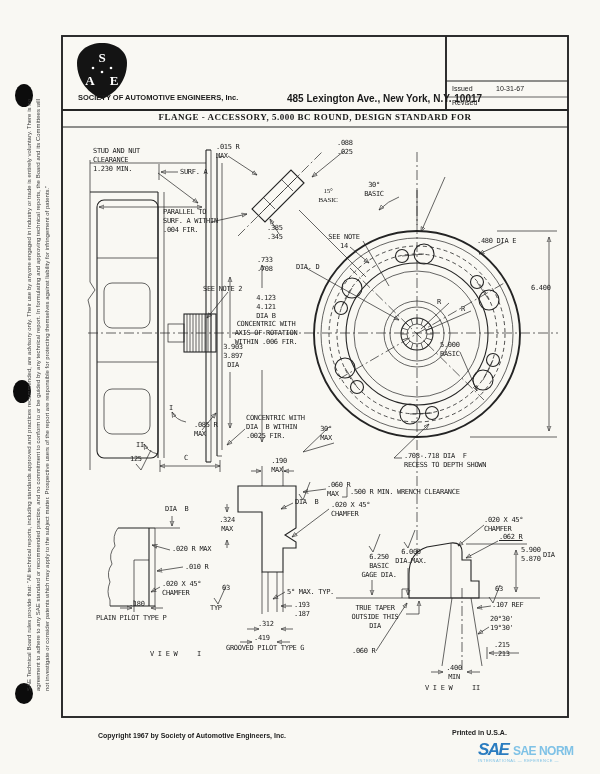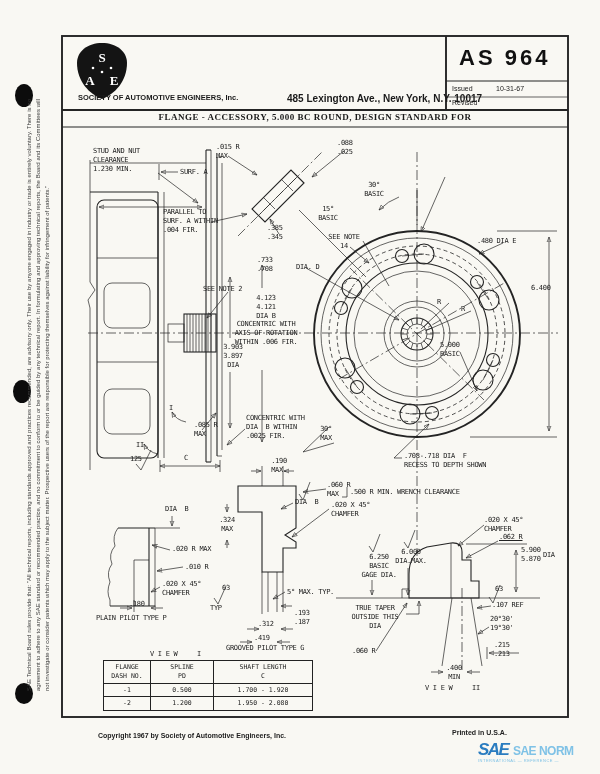--- a/index.html
+++ b/index.html
@@ -263,42 +263,41 @@
     <svg width="52" height="58">
       <path d="M26,1 C40,1 51,9 51,21 C51,39 39,52 26,57 C13,52 1,39 1,21 C1,9 12,1 26,1 Z" fill="#141414" stroke="none"></path>
       <text x="26" y="20" fill="#fff" font-size="13" font-weight="bold" text-anchor="middle" font-family="Liberation Serif, serif">S</text>
       <text x="14" y="43" fill="#fff" font-size="13" font-weight="bold" text-anchor="middle" font-family="Liberation Serif, serif">A</text>
       <text x="38" y="43" fill="#fff" font-size="13" font-weight="bold" text-anchor="middle" font-family="Liberation Serif, serif">E</text>
       <circle cx="26" cy="30" r="1.3" fill="#fff" stroke="none"></circle>
       <circle cx="17" cy="26" r="1.3" fill="#fff" stroke="none"></circle>
       <circle cx="35" cy="26" r="1.3" fill="#fff" stroke="none"></circle>
     </svg>
   </div>
-  <div class="hd-doc">AS 964</div>
   <div class="hd-soc">SOCIETY OF AUTOMOTIVE ENGINEERS, Inc.</div>
   <div class="hd-addr">485 Lexington Ave., New York, N.Y. 10017</div>
   <div class="hd-small" style="left:452px;top:85px;">Issued</div>
   <div class="hd-small" style="left:496px;top:85px;">10-31-67</div>
   <div class="hd-small" style="left:452px;top:99px;">Revised</div>
   <div class="hd-sub">FLANGE - ACCESSORY, 5.000 BC ROUND, DESIGN STANDARD FOR</div>
 
   <div class="ann" style="left:93px;top:147px;">STUD AND NUT
 CLEARANCE
 1.230 MIN.</div>
   <div class="ann" style="left:216px;top:143px;">.015 R
 MAX</div>
   <div class="ann" style="left:337px;top:139px;">.088
 .025</div>
   <div class="ann" style="left:180px;top:168px;">SURF. A</div>
   <div class="ann c" style="left:362px;top:181px;width:24px;">30°
 BASIC</div>
   <div class="ann" style="left:163px;top:208px;">PARALLEL TO
 SURF. A WITHIN
 .004 FIR.</div>
-  <div class="ann c" style="left:316px;top:205px;width:24px;">15°
+  <div class="ann c" style="left:316px;top:187px;width:24px;font-family:Liberation Serif, serif;">15°
 BASIC</div>
   <div class="ann" style="left:267px;top:224px;">.385
 .345</div>
   <div class="ann c" style="left:326px;top:233px;width:36px;">SEE NOTE
 14</div>
   <div class="ann" style="left:477px;top:237px;">.480 DIA E</div>
   <div class="ann" style="left:257px;top:256px;">.733
 .708</div>
   <div class="ann" style="left:296px;top:263px;">DIA. D</div>
   <div class="ann" style="left:531px;top:284px;">6.400</div>
@@ -340,21 +339,21 @@
 MAX</div>
   <div class="ann" style="left:172px;top:545px;">.020 R MAX</div>
   <div class="ann" style="left:185px;top:563px;">.010 R</div>
   <div class="ann" style="left:162px;top:580px;">.020 X 45°
 CHAMFER</div>
   <div class="ann" style="left:129px;top:600px;">.180</div>
   <div class="ann" style="left:96px;top:614px;">PLAIN PILOT TYPE P</div>
   <div class="ann" style="left:222px;top:584px;">63</div>
   <div class="ann" style="left:210px;top:604px;">TYP</div>
   <div class="ann" style="left:287px;top:588px;">5° MAX. TYP.</div>
-  <div class="ann" style="left:294px;top:601px;margin-top:8px;">.193
+  <div class="ann" style="left:294px;top:601px;">.193
 .187</div>
   <div class="ann" style="left:258px;top:620px;">.312</div>
   <div class="ann" style="left:254px;top:634px;">.419</div>
   <div class="ann" style="left:226px;top:644px;">GROOVED PILOT TYPE G</div>
   <div class="ann" style="left:150px;top:650px;">V I E W     I</div>
   <div class="ann c" style="left:358px;top:553px;width:42px;">6.250
 BASIC
 GAGE DIA.</div>
   <div class="ann c" style="left:392px;top:548px;width:38px;">6.000
 DIA.MAX.</div>
@@ -373,44 +372,20 @@
   <div class="ann" style="left:499px;top:533px;text-decoration:underline;">.062 R</div>
   <div class="ann" style="left:484px;top:516px;">.020 X 45°
 CHAMFER</div>
   <div class="ann" style="left:521px;top:546px;">5.900
 5.870</div>
   <div class="ann" style="left:543px;top:551px;">DIA</div>
   <div class="ann" style="left:495px;top:585px;">63</div>
   <div class="ann" style="left:169px;top:404px;">I</div>
   <div class="ann" style="left:136px;top:441px;">II</div>
 
-  <table class="tbl">
-    <thead>
-      <tr>
-        <th style="width:40px;">FLANGE
-DASH NO.</th>
-        <th style="width:56px;">SPLINE
-PD</th>
-        <th style="width:92px;">SHAFT LENGTH
-C</th>
-      </tr>
-    </thead>
-    <tbody>
-      <tr>
-        <td>-1</td>
-        <td>0.500</td>
-        <td>1.700 - 1.920</td>
-      </tr>
-      <tr>
-        <td>-2</td>
-        <td>1.200</td>
-        <td>1.950 - 2.080</td>
-      </tr>
-    </tbody>
-  </table>
 
   <div class="ft-copy">Copyright  1967  by Society of Automotive Engineers, Inc.</div>
   <div class="ft-print">Printed in U.S.A.</div>
   <div class="sae-norm">
     <span class="sn-sae">SAE</span>
     <span class="sn-norm">SAE NORM</span>
     <div class="sn-sub">
       <span>INTERNATIONAL</span>
       <span>— REFERENCE —</span>
     </div>

